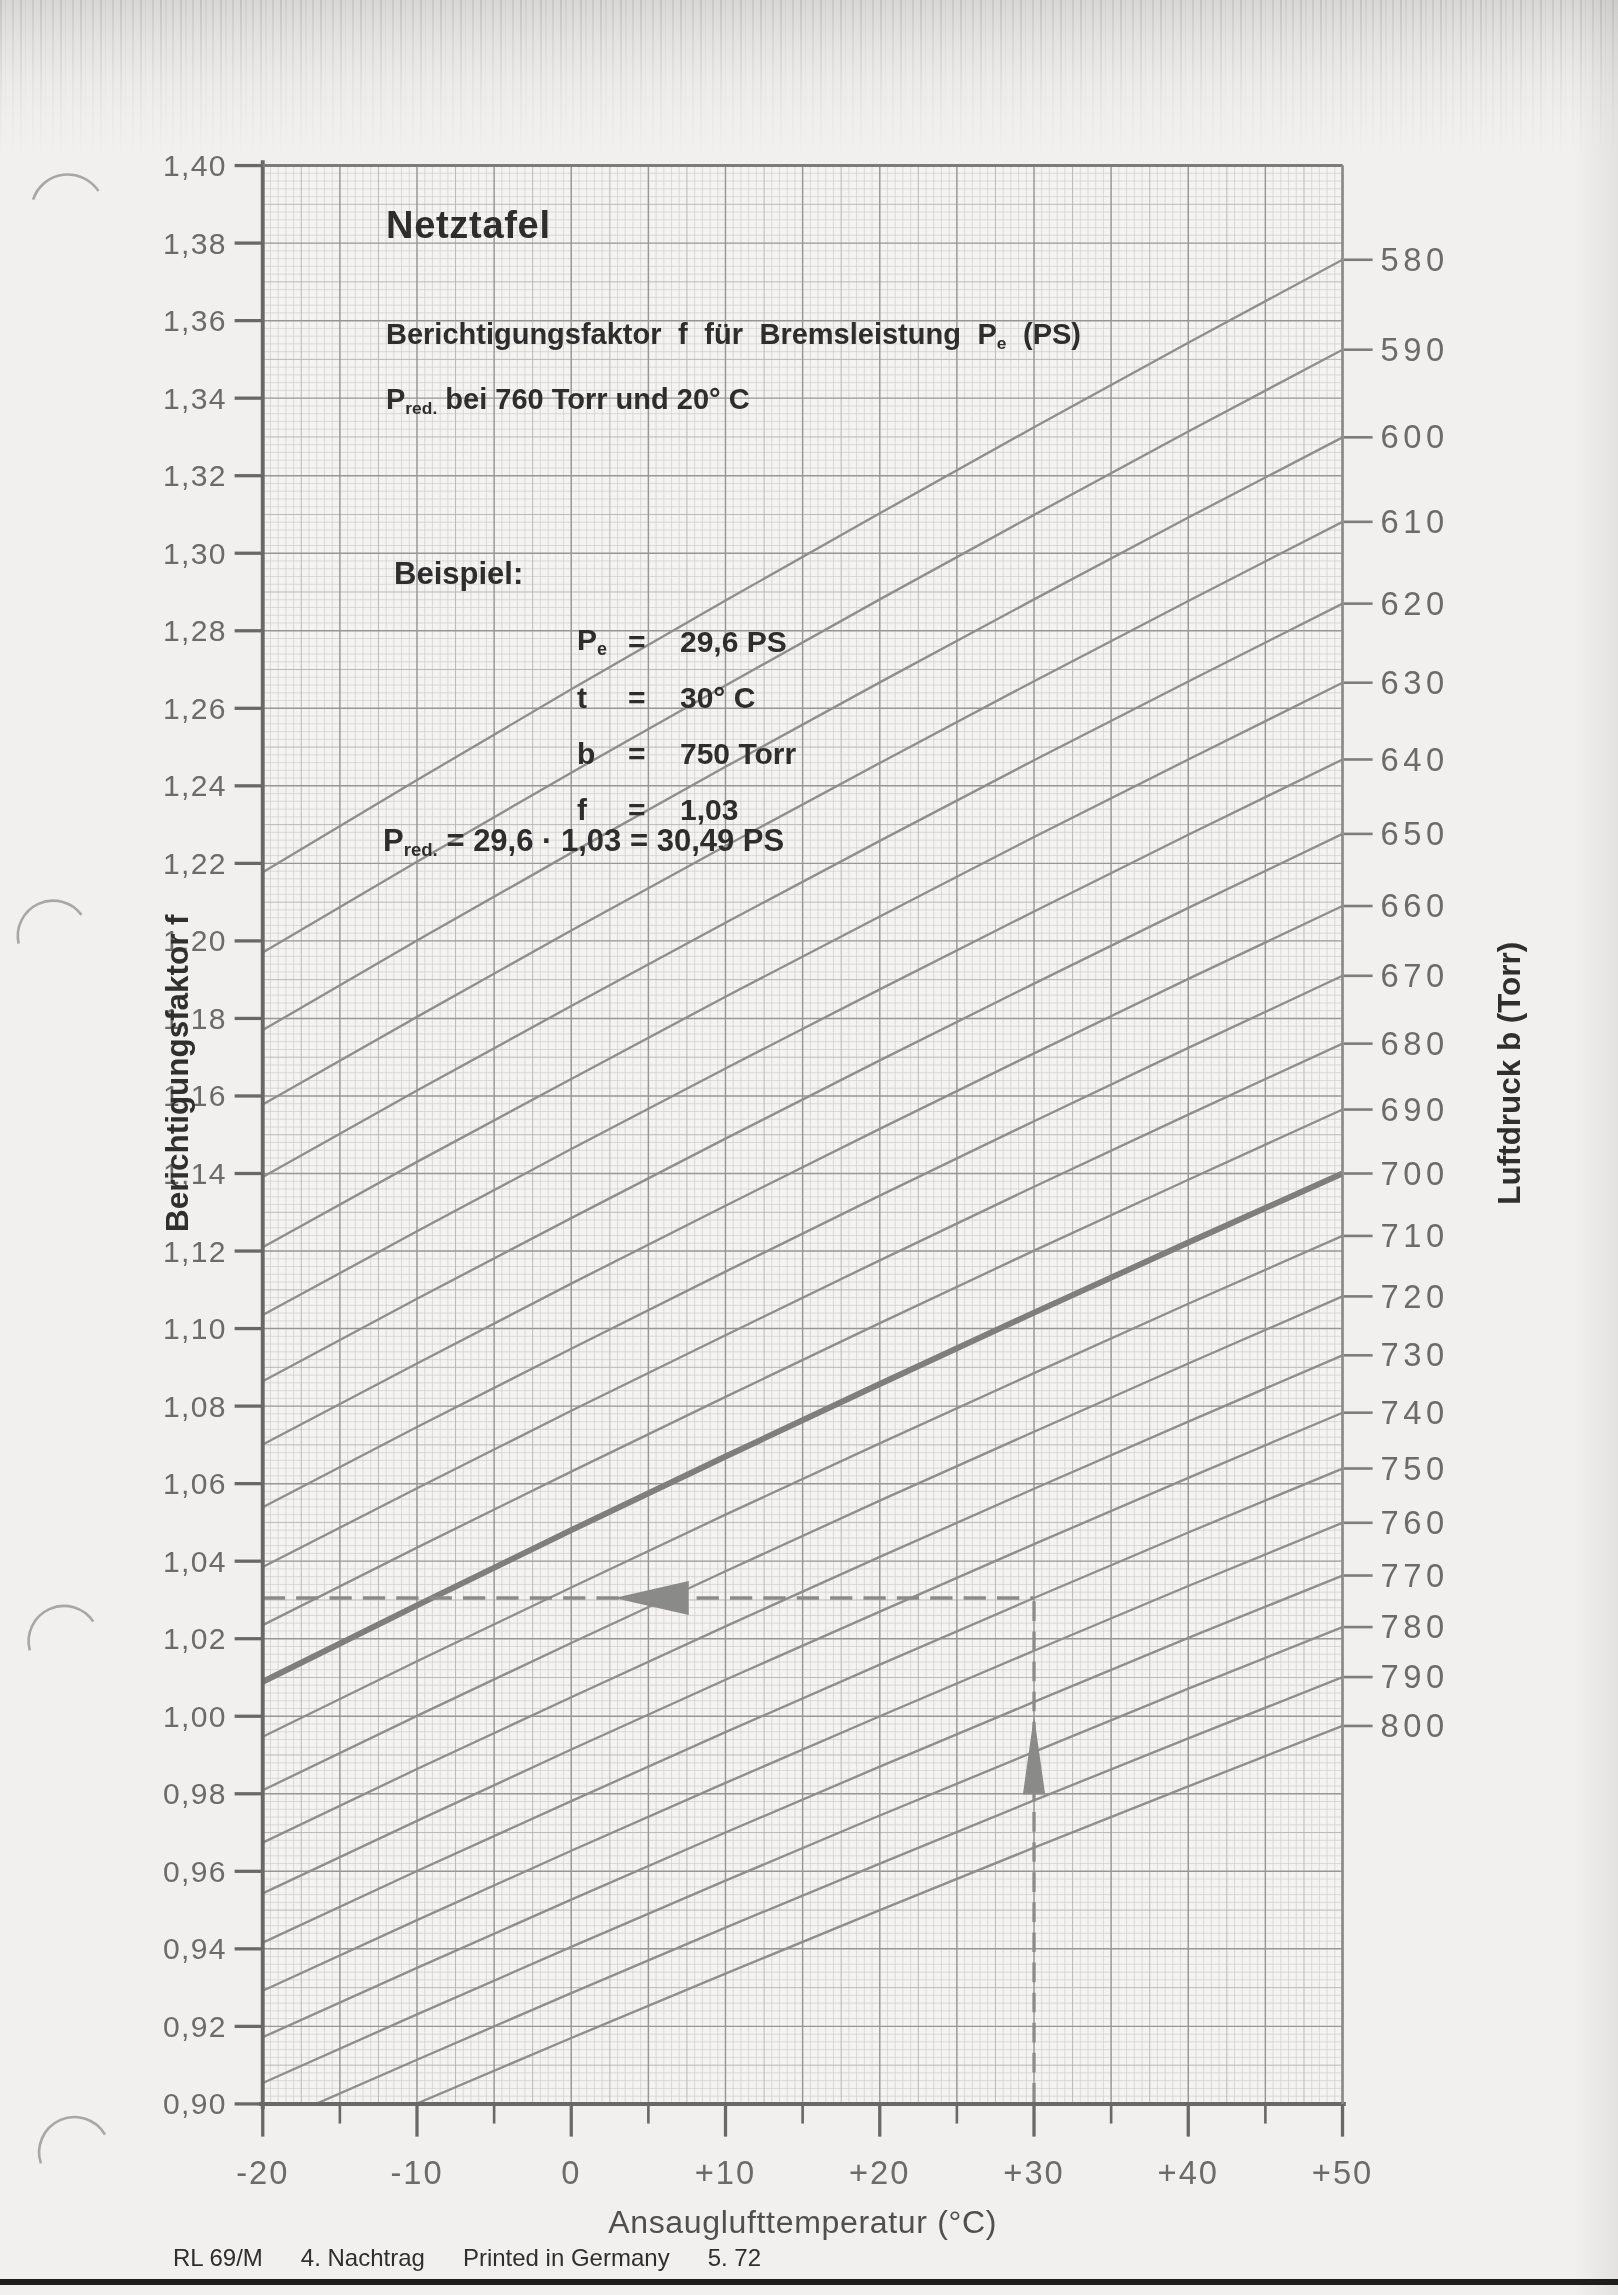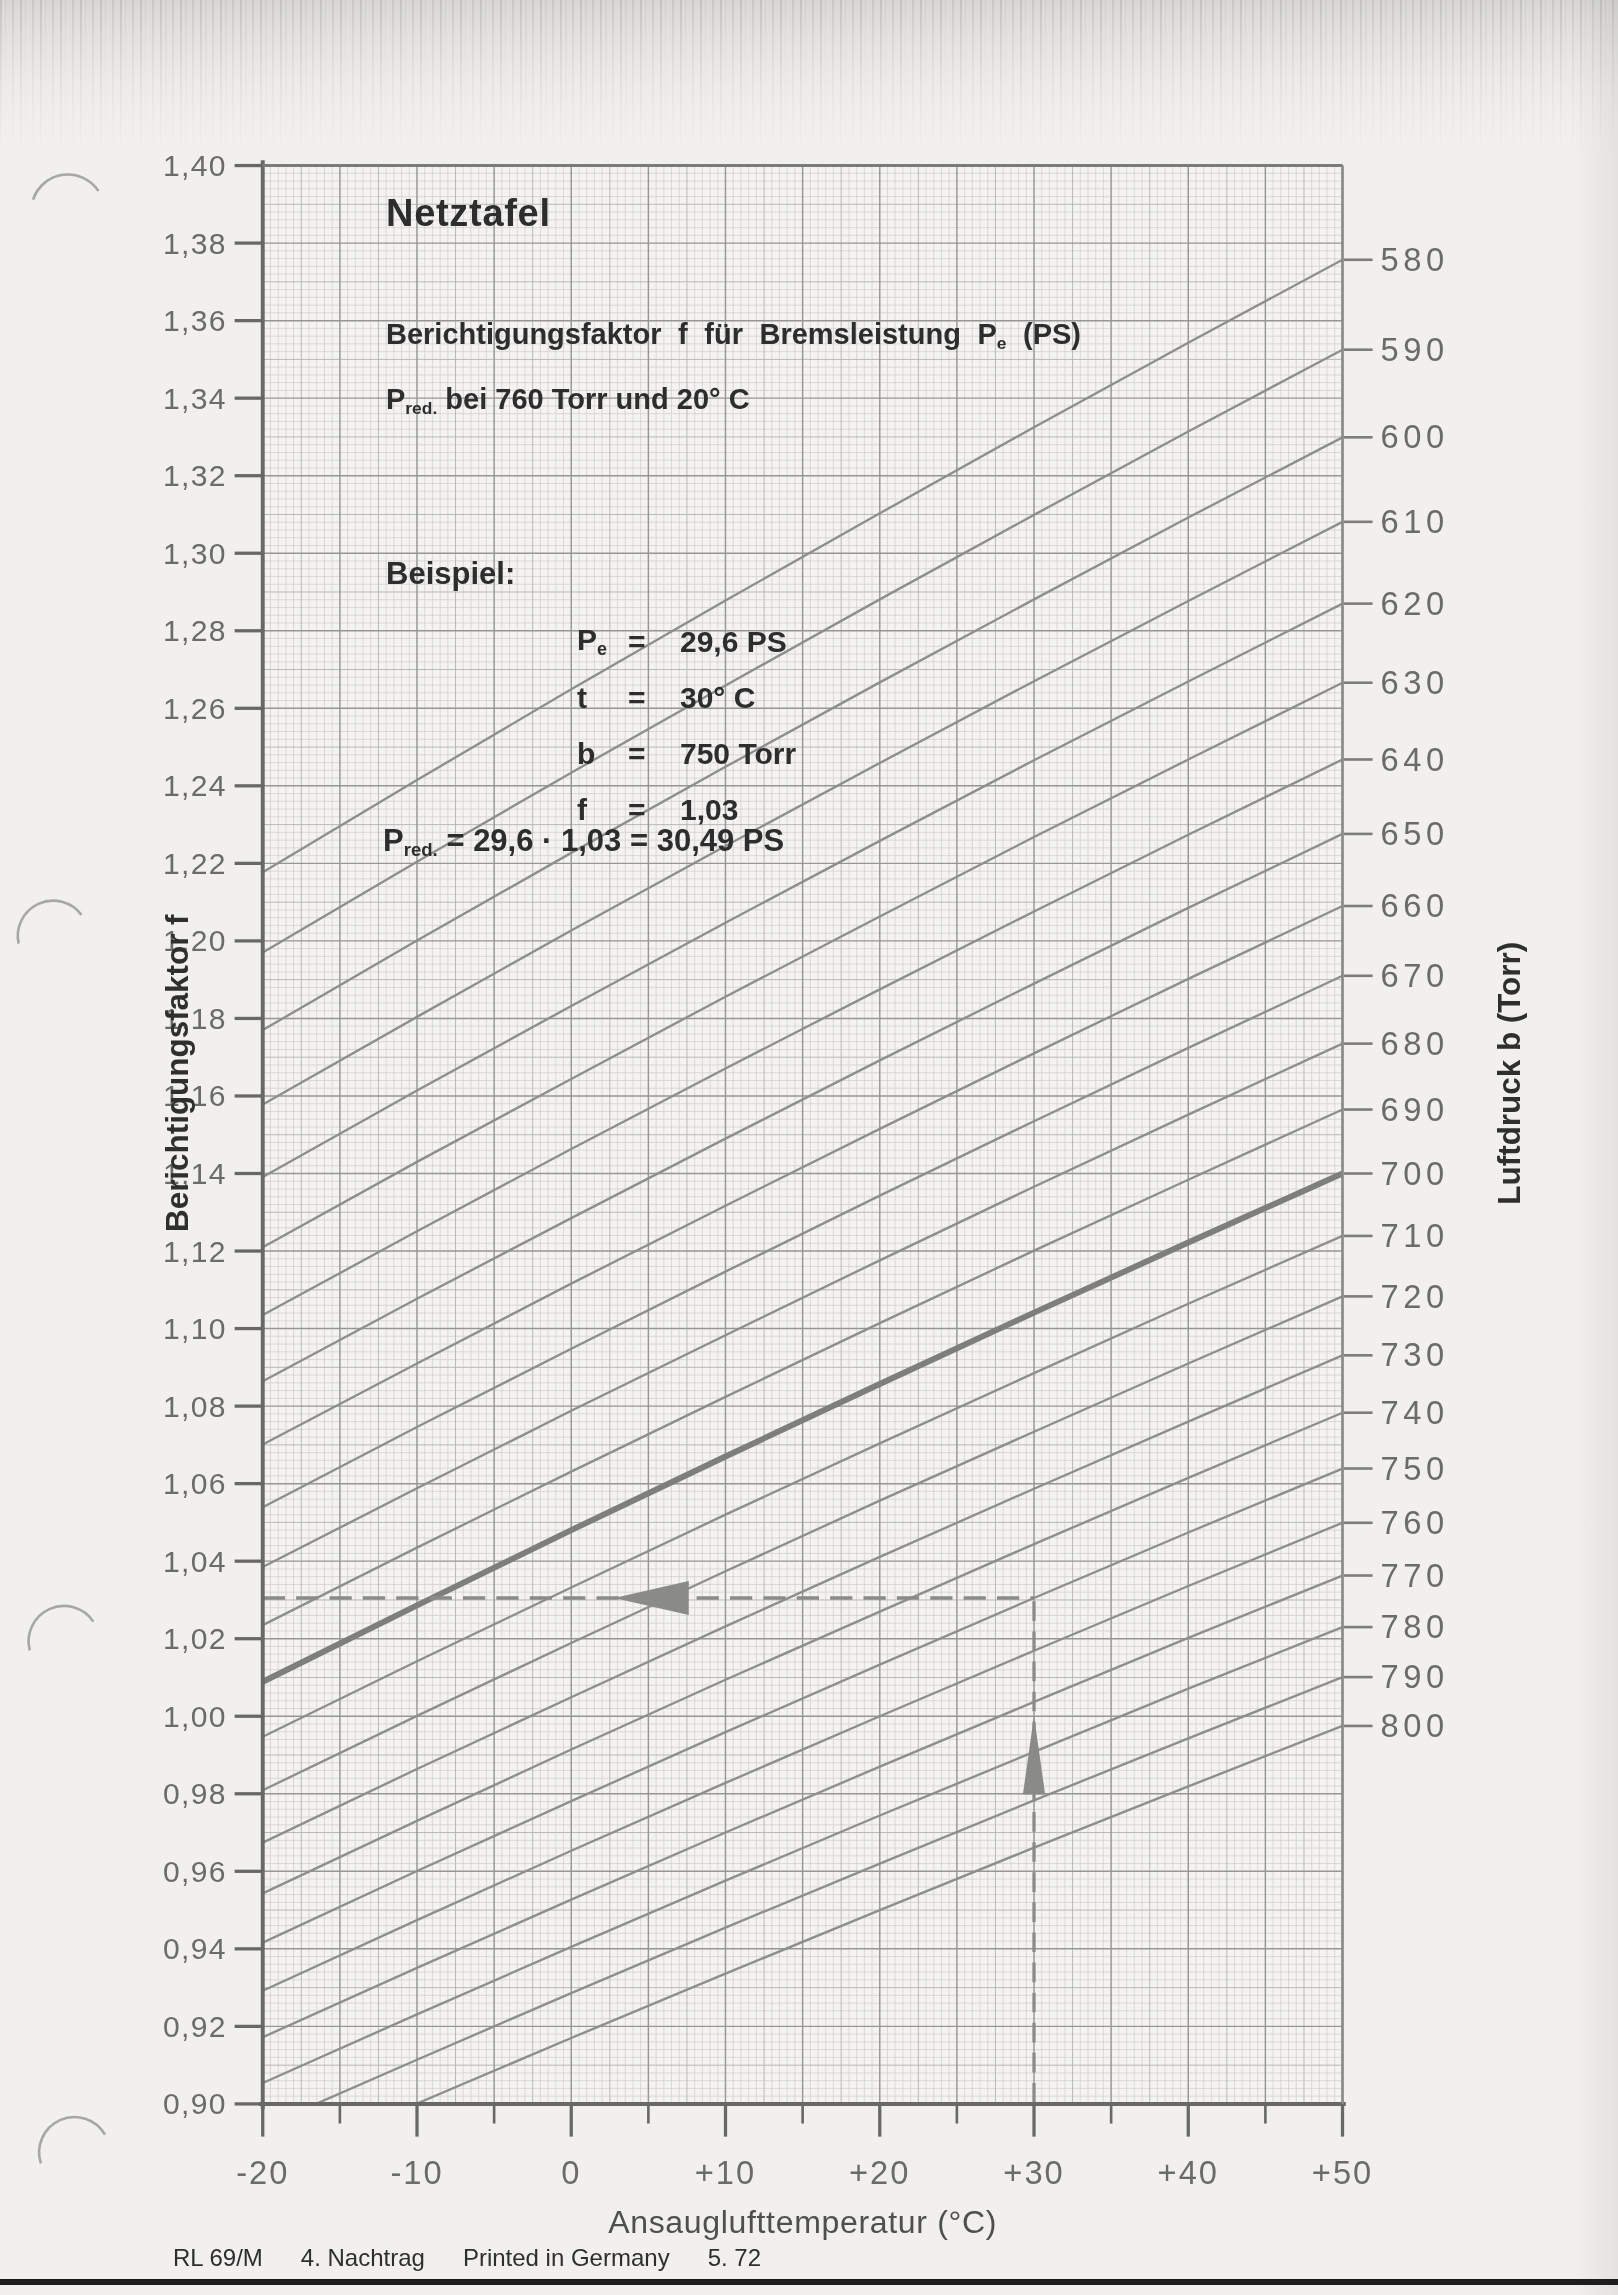--- a/index.html
+++ b/index.html
@@ -17,25 +17,25 @@
         rgba(150,150,148,.15) 5.2px 6.5px, rgba(0,0,0,0) 6.5px 12.4px,
         rgba(130,130,128,.18) 12.4px 13.7px, rgba(0,0,0,0) 13.7px 20px),
       linear-gradient(to bottom, rgba(140,140,138,.25), rgba(0,0,0,0));
   }
   #scan-shadow-right{
     position:absolute;right:0;top:0;width:46px;height:2295px;
     background:linear-gradient(to left, rgba(100,100,98,.10), rgba(0,0,0,0));
   }
   #chart-svg{position:absolute;left:0;top:0;}
   .txt{position:absolute;color:#2d2d2d;font-weight:bold;}
-  #page-title{left:386px;top:192px;font-size:38px;letter-spacing:0.7px;}
+  #page-title{left:386px;top:204px;font-size:38px;letter-spacing:0.7px;}
   #chart-desc{left:386px;top:306px;width:695px;font-size:29px;line-height:56px;}
   .desc-line{white-space:nowrap;}
   .desc-just{text-align:justify;text-align-last:justify;white-space:normal;}
-  #example-label{left:386px;top:556px;font-size:31px;}
+  #example-label{left:386px;top:556px;font-size:31px;padding-left:8px;}
   #example-rows{left:577px;top:614px;font-size:30px;}
   .ex-row{display:flex;height:56px;align-items:center;font-weight:bold;color:#2d2d2d;}
   .ex-sym{width:51px;}
   .ex-eq{width:52px;}
   #example-result{left:383px;top:823px;font-size:31px;}
   sub{font-size:0.6em;vertical-align:-0.28em;letter-spacing:0;}
   #page-footer{
     position:absolute;left:173px;top:2244px;font-size:24px;color:#2e2e2e;
     display:flex;gap:4px;font-weight:normal;
   }

